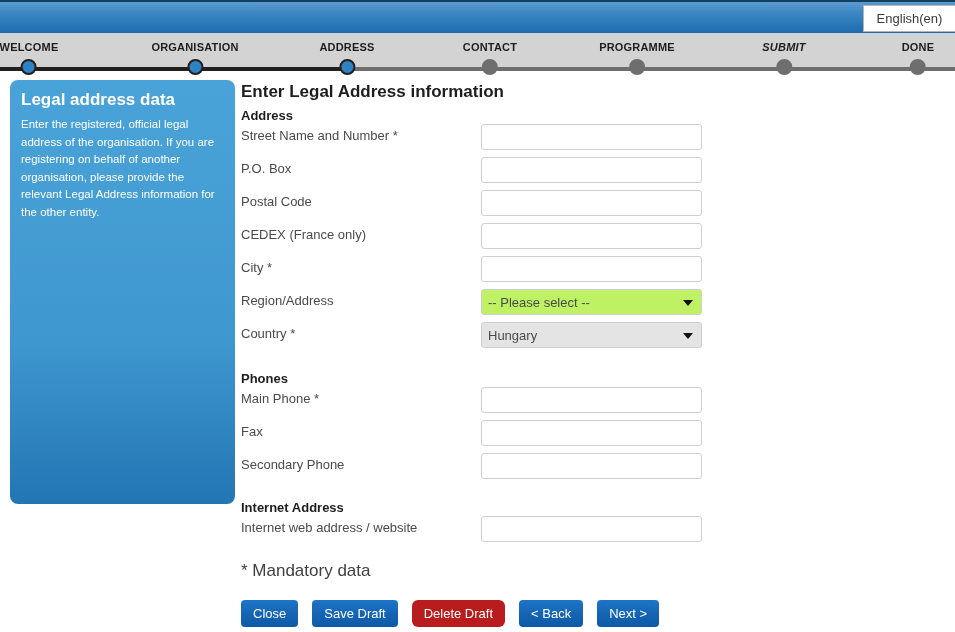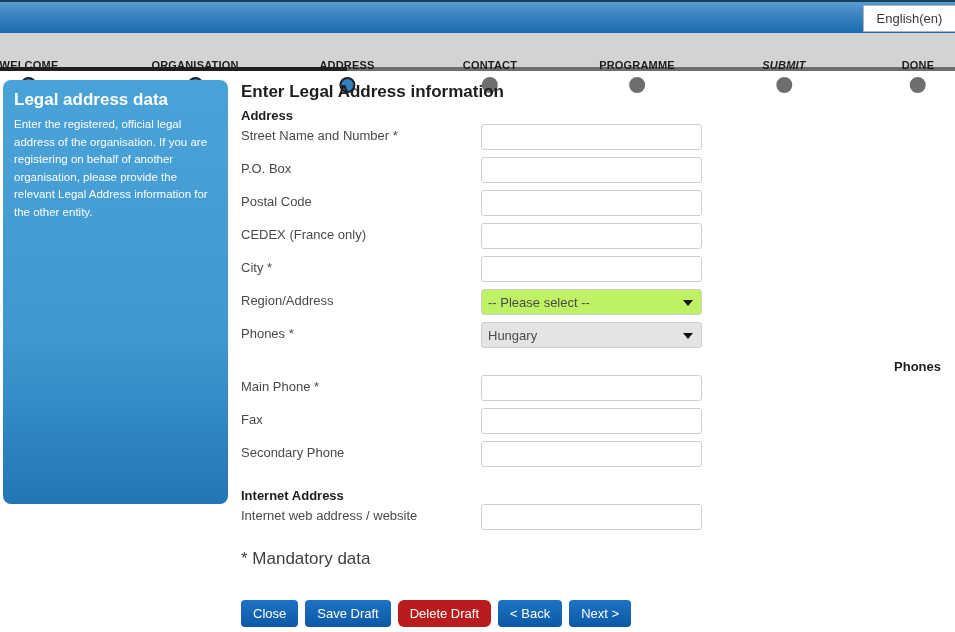--- a/index.html
+++ b/index.html
@@ -78,42 +78,41 @@
     cursor: pointer;
   }
   .step-label {
     font-size: 11px;
     font-weight: bold;
     letter-spacing: .2px;
     color: #1d1d1d;
     white-space: nowrap;
     line-height: 12px;
     padding-top: 8px;
-    margin-top: 18px;
   }
   .step-dot {
     width: 16px;
     height: 16px;
     border-radius: 50%;
     margin: 6px auto 0 auto;
     box-sizing: border-box;
   }
   .step-dot.done {
     background: #2f82c4;
     border: 2px solid #231f20;
   }
   .step-dot.todo {
     background: #6e6e6e;
     border: 2px solid #6e6e6e;
   }
 
   
   #side-panel {
     position: absolute;
-    left: 3px;
+    left: 10px;
     top: 80px;
     width: 225px;
     height: 424px;
     border-radius: 8px;
     background: linear-gradient(to bottom, #4aa3d8 0%, #3f97cf 62%, #2276b4 100%);
     box-sizing: border-box;
     padding: 10px 11px 12px 11px;
     color: #ffffff;
   }
   #side-title {
@@ -213,21 +212,21 @@
     color: #404040;
     margin-top: 12px;
   }
 
   
   #button-row {
     position: absolute;
     left: 241px;
     top: 600px;
     display: flex;
-    gap: 7px;
+    gap: 14px;
   }
   .btn {
     height: 27px;
     border: none;
     border-radius: 4px;
     padding: 0 12px;
     font-family: "Liberation Sans", sans-serif;
     font-size: 13px;
     color: #ffffff;
     cursor: pointer;
@@ -320,28 +319,28 @@
 
   <div class="field-row">
     <span class="field-label">Region/Address</span>
     <div class="field-select">
       <span>-- Please select --</span>
       <span class="select-caret"></span>
     </div>
   </div>
 
   <div class="field-row">
-    <span class="field-label">Phones *</span>
+    <span class="field-label">Country *</span>
     <div class="field-select disabled">
       <span>Hungary</span>
       <span class="select-caret"></span>
     </div>
   </div>
 
-  <div class="section-head" style="margin-top:4px;text-align:right;">Phones</div>
+  <div class="section-head" style="margin-top:16px;">Phones</div>
 
   <div class="field-row">
     <span class="field-label">Main Phone *</span>
     <input class="field-input" type="text" value="" style="">
   </div>
 
   <div class="field-row">
     <span class="field-label">Fax</span>
     <input class="field-input" type="text" value="" style="">
   </div>

